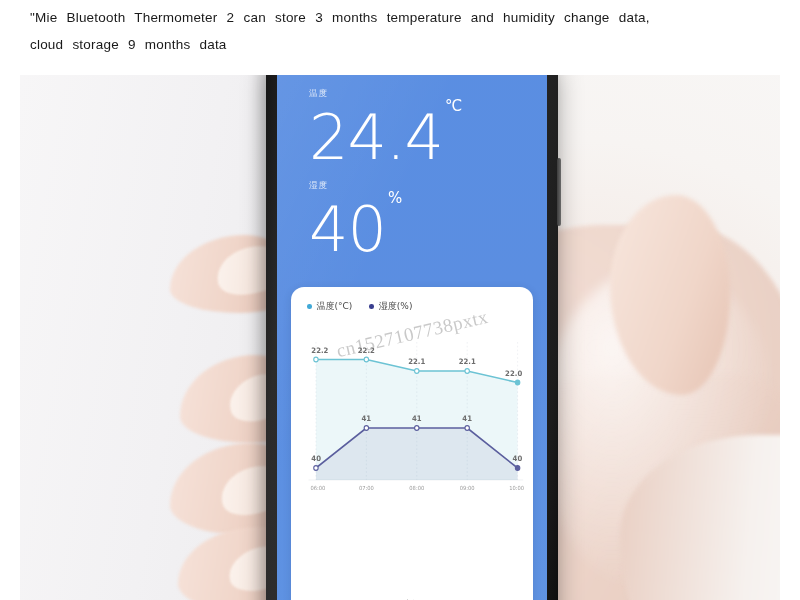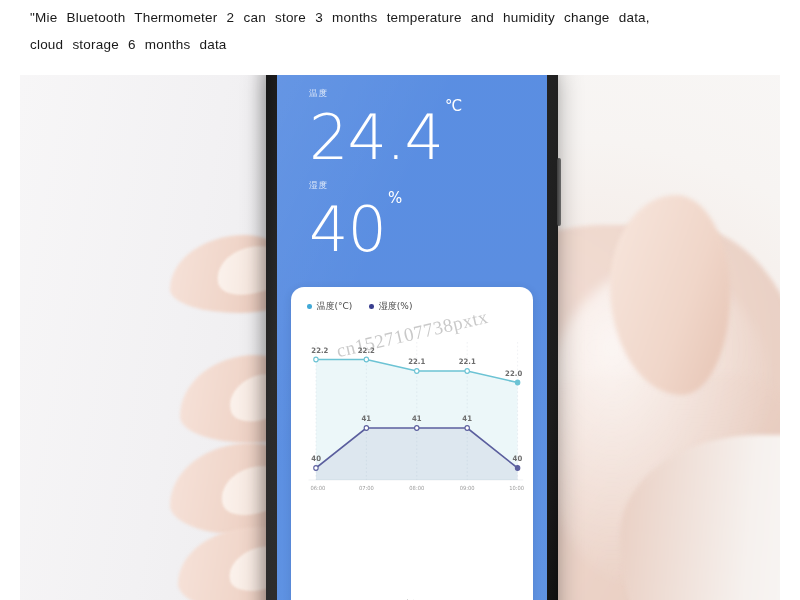--- a/index.html
+++ b/index.html
@@ -208,21 +208,21 @@
     position:absolute; left:0; top:0; width:100%; height:100%;
     background:linear-gradient(115deg, rgba(255,255,255,.07) 0%, rgba(255,255,255,0) 35%);
     pointer-events:none;
   }
 </style>
 </head>
 <body>
 
 <div id="caption">
   <span class="line l1">"Mie Bluetooth Thermometer 2 can store 3 months temperature and humidity change data,</span>
-  <span class="line l2">cloud storage 6 months data</span>
+  <span class="line l2">cloud storage 9 months data</span>
 </div>
 
 <div id="photo">
 
   <div class="backdrop"></div>
 
   <div class="hand palm"></div>
   <div class="hand palm2"></div>
   <div class="hand palm-hl"></div>
   <div class="hand palm-edge"></div>

